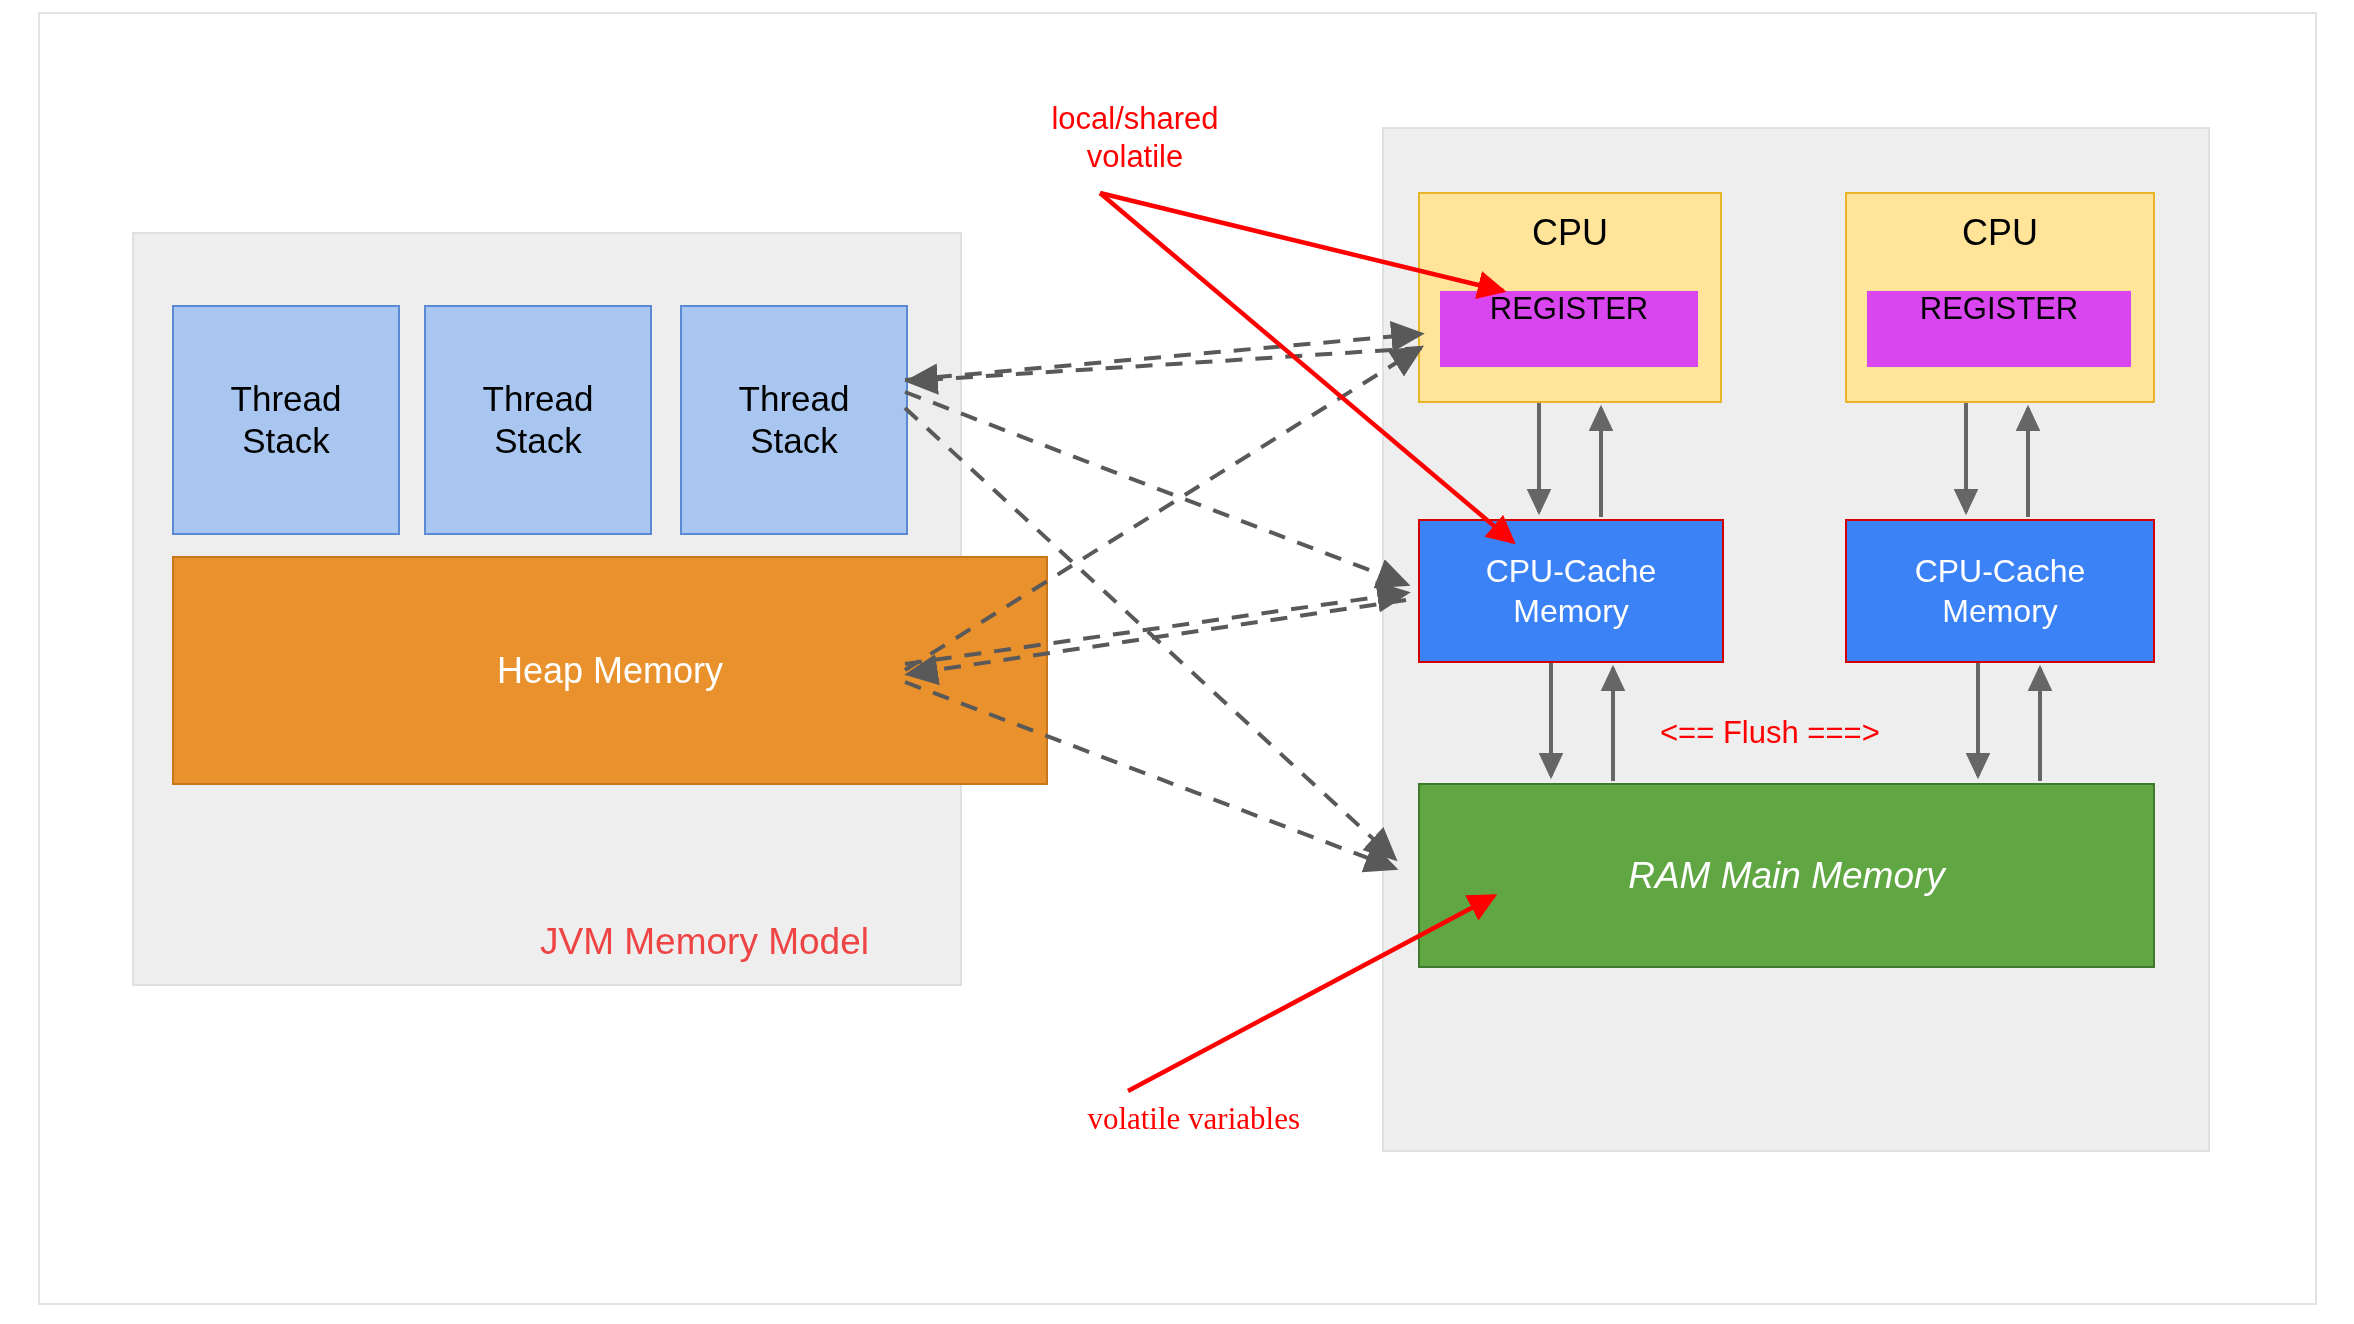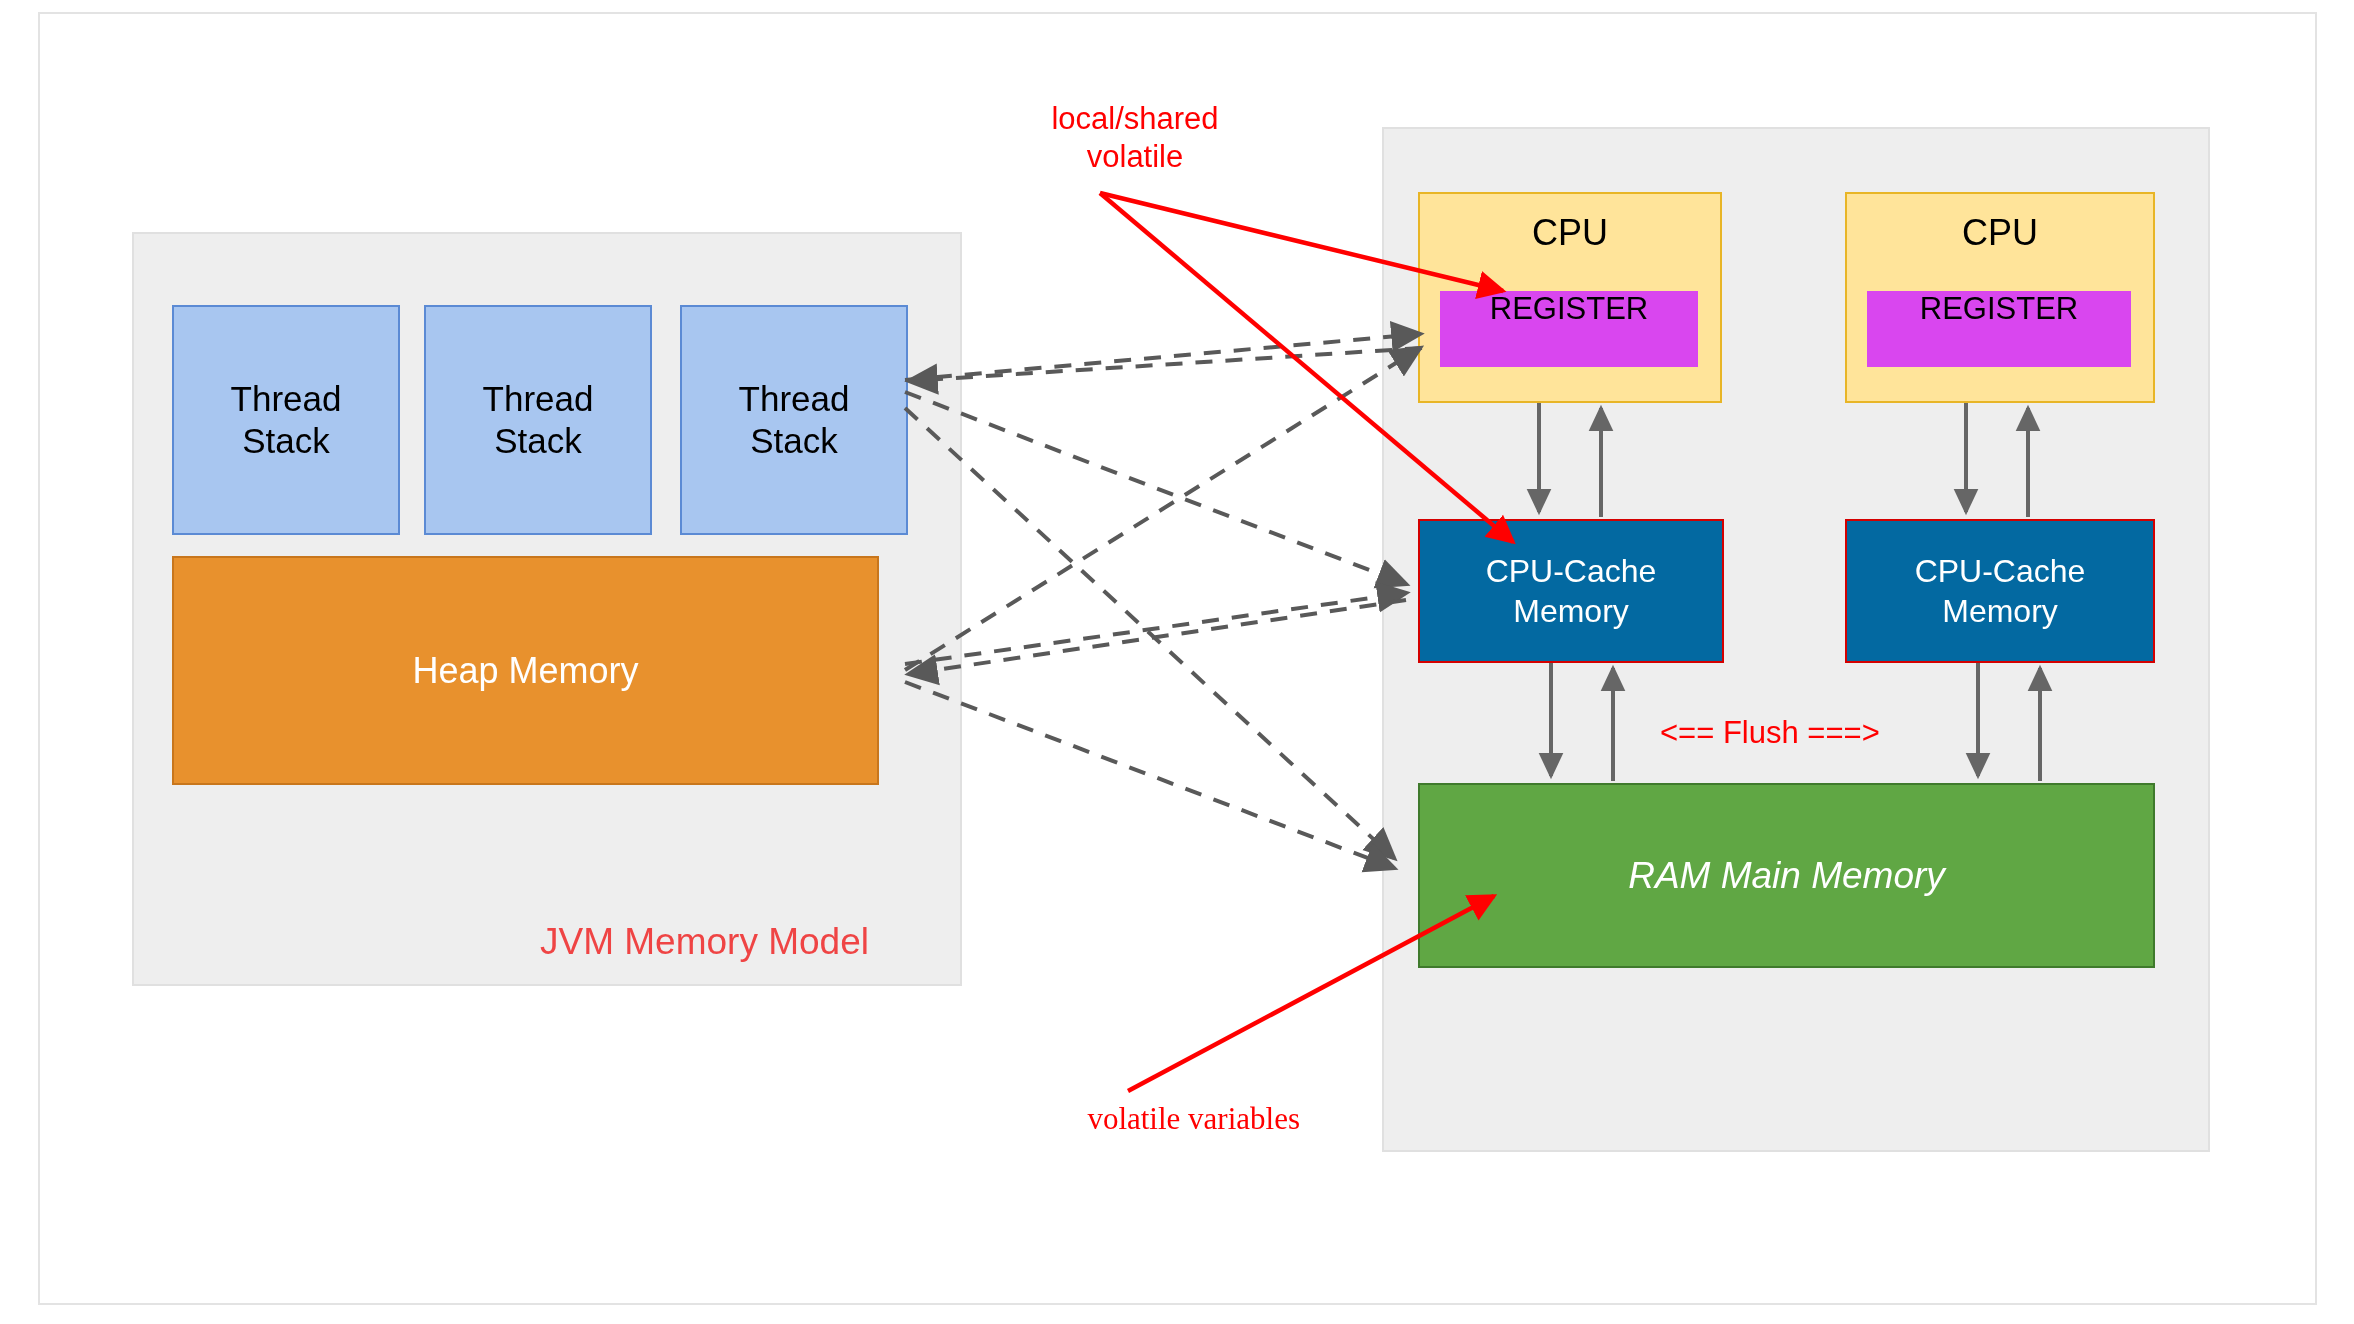--- a/index.html
+++ b/index.html
@@ -25,37 +25,37 @@
   
   .box{position:absolute;box-sizing:border-box;display:flex;
        align-items:center;justify-content:center;text-align:center;}
 
   .thread-stack{background:#a8c6f0;border:2px solid #5b8ad4;
                 color:#000;font-size:35px;line-height:42px;}
   #ts0{left:172px;top:305px;width:228px;height:230px;}
   #ts1{left:424px;top:305px;width:228px;height:230px;}
   #ts2{left:680px;top:305px;width:228px;height:230px;}
 
-  #heap{left:172px;top:556px;width:707px;height:229px;
+  #heap{left:172px;top:556px;width:876px;height:229px;
         background:#e8912d;border:2px solid #c8761c;
         color:#fff;font-size:36px;}
 
   .cpu-box{background:#ffe49a;border:2px solid #e8b526;}
   #cpu0{left:1418px;top:192px;width:304px;height:211px;}
   #cpu1{left:1845px;top:192px;width:310px;height:211px;}
   .cpu-label{position:absolute;top:18px;left:0;right:0;text-align:center;
              color:#000;font-size:36px;}
 
   .register{position:absolute;background:#d946ef;border:none;
             display:flex;justify-content:center;
             color:#000;font-size:31px;}
   #reg0{left:1440px;top:291px;width:258px;height:76px;}
   #reg1{left:1867px;top:291px;width:264px;height:76px;}
 
-  .cache{background:#0369a1;border:2px solid #d40000;
+  .cache{background:#3b82f6;border:2px solid #d40000;
          color:#fff;font-size:32px;line-height:40px;}
   #cache0{left:1418px;top:519px;width:306px;height:144px;}
   #cache1{left:1845px;top:519px;width:310px;height:144px;}
 
   #ram{left:1418px;top:783px;width:737px;height:185px;
        background:#60a744;border:2px solid #3f7a2c;
        color:#fff;font-size:37px;font-style:italic;}
 
   
   .red-label{position:absolute;color:#ff0000;font-size:31px;line-height:38px;

